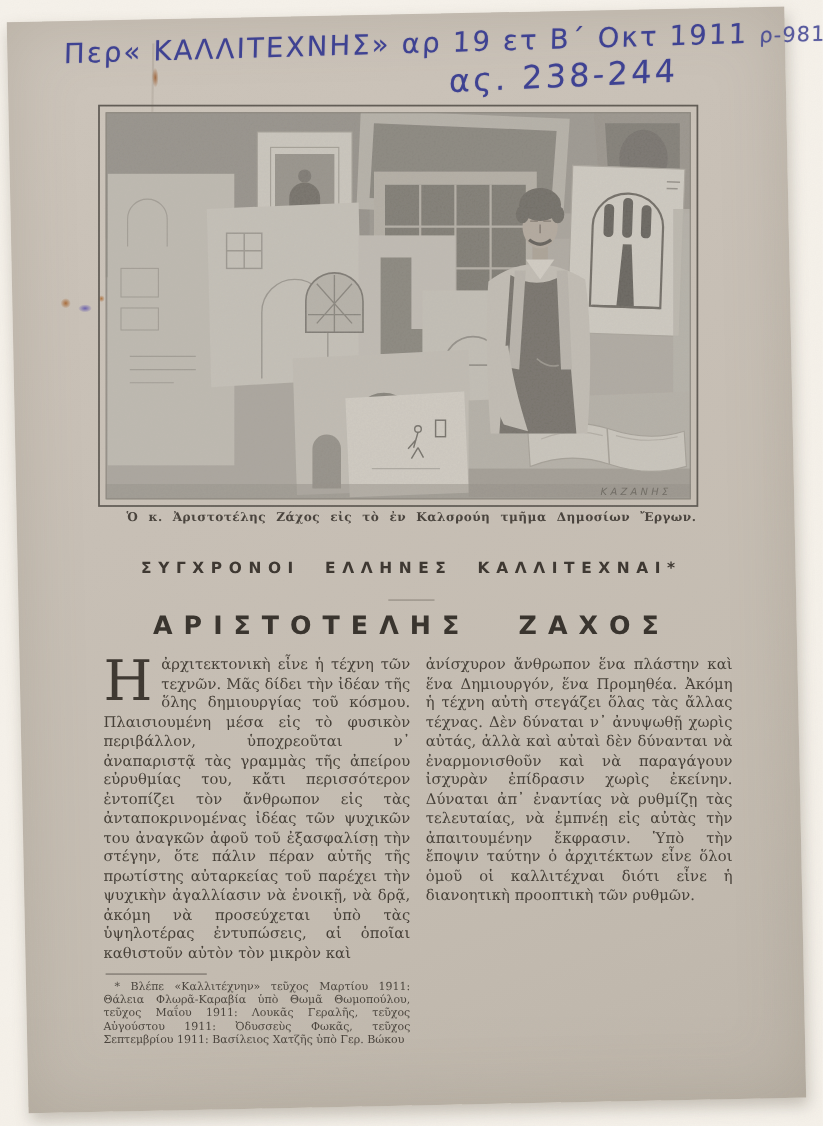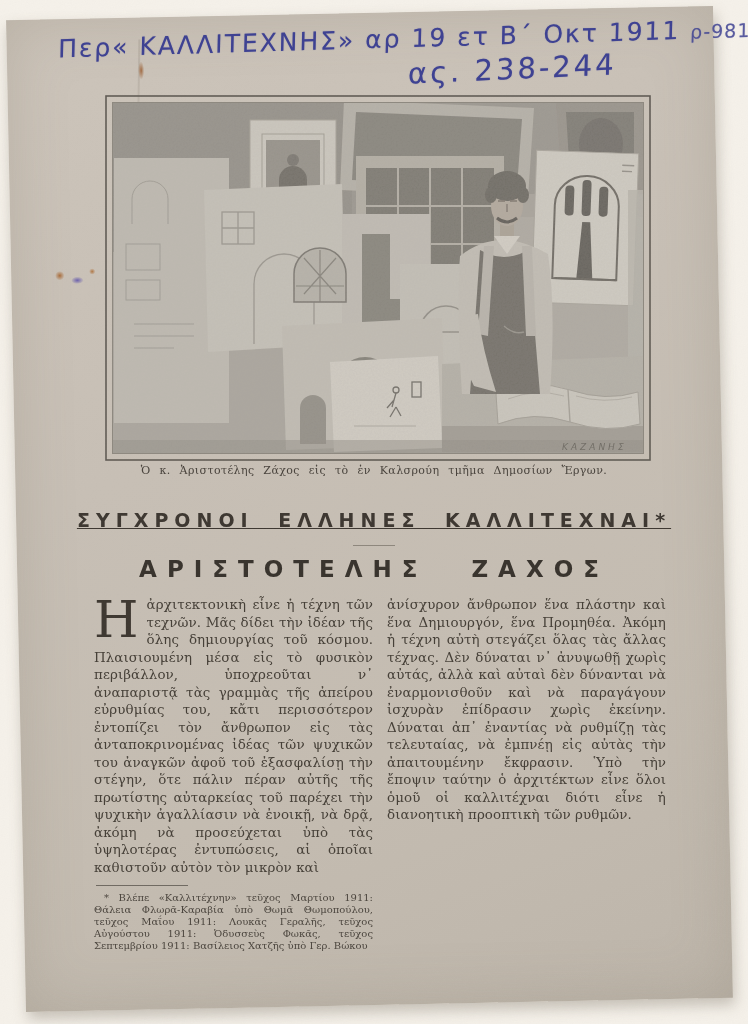--- a/index.html
+++ b/index.html
@@ -25,30 +25,30 @@
   .content{position:absolute;left:0;top:0;width:748px;height:1024px;}
 
   
   .hw{position:absolute;color:#3a3e92;font-family:"DejaVu Sans",sans-serif;
       white-space:nowrap;text-shadow:0 0 1px rgba(58,62,146,.45);}
   .hw1{left:58px;top:24px;font-size:25px;letter-spacing:2px;transform:rotate(-1.7deg) skewX(-3deg);}
   .hw1 .mark{font-size:19px;opacity:.85;margin-left:10px;letter-spacing:1px;}
   .hw2{left:408px;top:52px;font-size:29px;letter-spacing:3px;transform:rotate(-2.6deg) skewX(-4deg);}
 
   
-  .photo-frame{position:absolute;left:104px;top:94px;width:548px;height:368px;font-style:italic;}
+  .photo-frame{position:absolute;left:88px;top:94px;width:548px;height:368px;font-style:italic;}
   .photo-frame svg{display:block;filter:saturate(.85) contrast(.93) brightness(1.03);}
 
   .caption{position:absolute;left:0;top:464px;width:748px;text-align:center;
-    font-size:11px;color:#46403a;word-spacing:5px;letter-spacing:.4px;}
+    font-size:11px;color:#46403a;word-spacing:5px;letter-spacing:.4px;font-weight:bold;}
 
   
   .series{position:absolute;left:0;top:509px;width:748px;text-align:center;
-    font-family:"DejaVu Sans",sans-serif;font-weight:600;font-size:19px;
-    letter-spacing:6px;word-spacing:12px;color:#3a342e;text-decoration:underline;}
+    font-family:"DejaVu Sans",sans-serif;font-weight:600;font-size:14px;
+    letter-spacing:6px;word-spacing:12px;color:#3a342e;}
   .rule-sm{position:absolute;left:353px;top:545px;width:42px;height:1px;background:#8d867c;}
   .title{position:absolute;left:0;top:556px;width:748px;margin:0;text-align:center;
     font-family:"DejaVu Sans",sans-serif;font-weight:700;font-size:23px;
     letter-spacing:10px;word-spacing:26px;color:#35302a;}
 
   
   .cols{position:absolute;left:94px;top:596px;width:572px;display:flex;gap:14px;
     color:#423c34;}
   .col{width:279px;font-size:13.4px;line-height:17.5px;text-align:justify;letter-spacing:.1px;}
   .col p{margin:0;}

